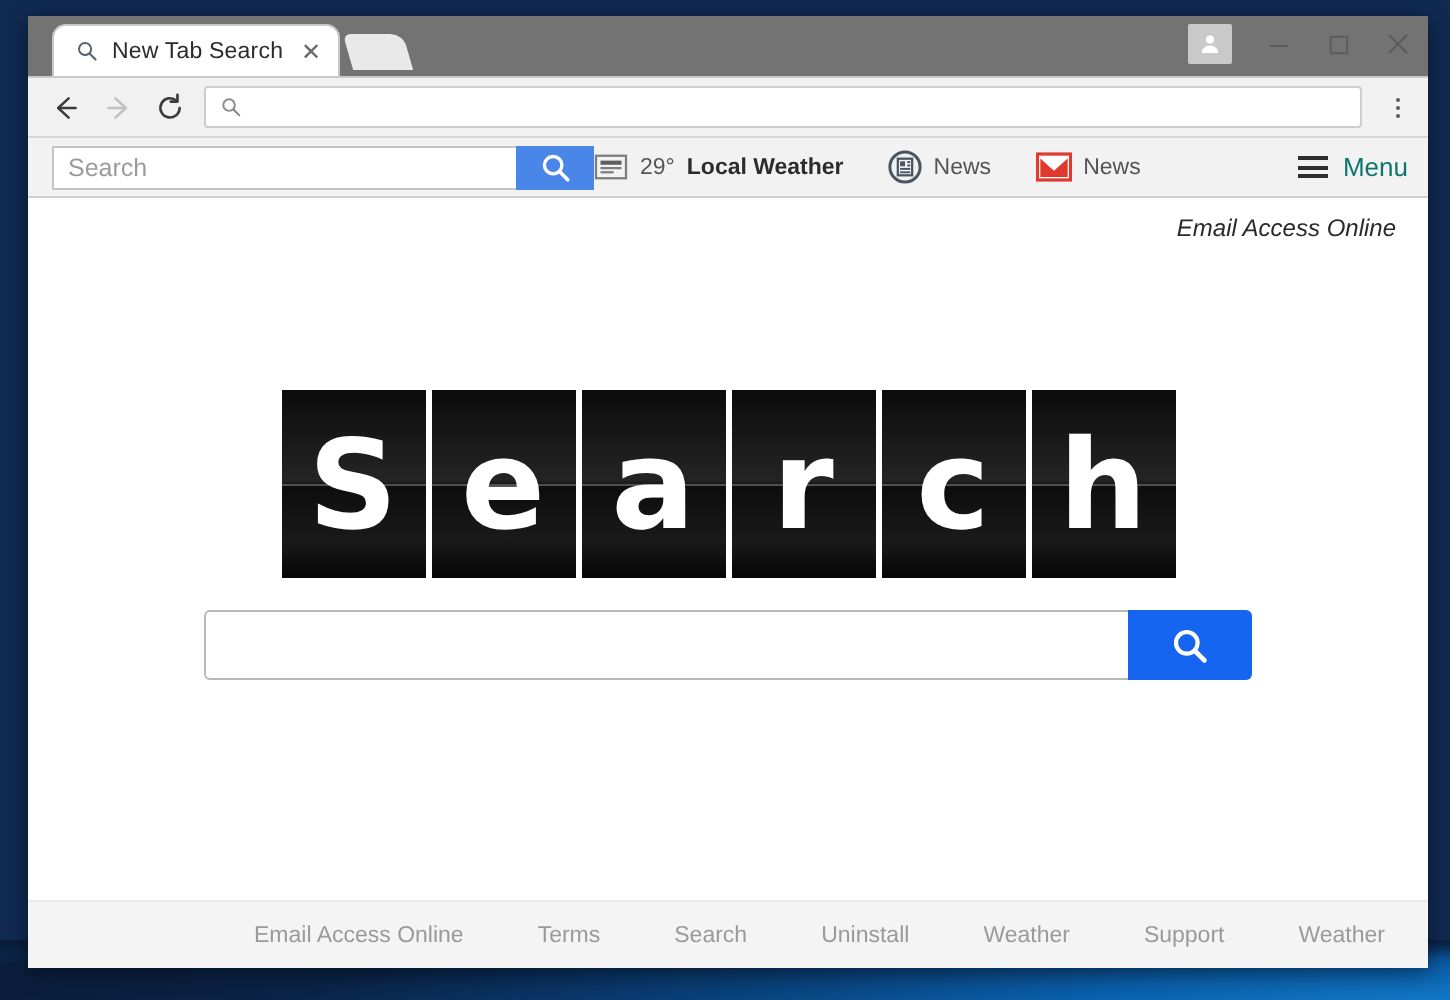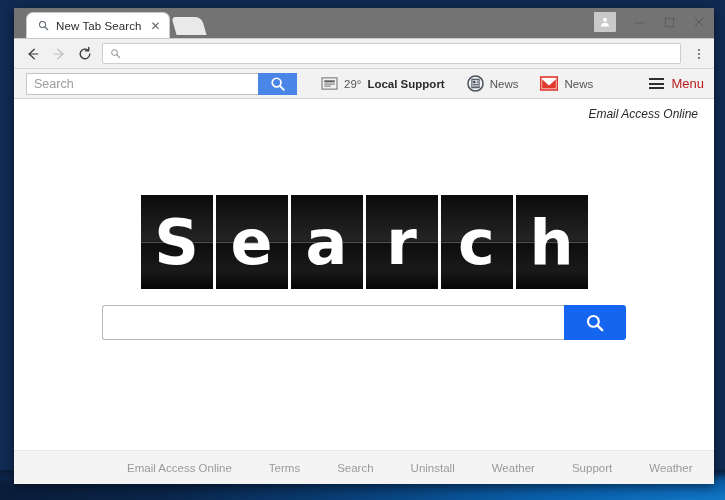--- a/index.html
+++ b/index.html
@@ -219,40 +219,39 @@
     background: #4a86e8;
     display: flex;
     align-items: center;
     justify-content: center;
     border: none;
     cursor: pointer;
   }
   .ext-links {
     display: flex;
     align-items: center;
-    margin-left: 24px;
     gap: 22px;
   }
   .ext-link {
     display: flex;
     align-items: center;
     gap: 6px;
     font-size: 11.5px;
     color: #555;
     white-space: nowrap;
     cursor: pointer;
   }
   .ext-link .lbl-strong { font-weight: bold; color: #2c2c2c; }
   .ext-menu {
     margin-left: auto;
     display: flex;
     align-items: center;
     gap: 7px;
     font-size: 13px;
-    color: #b91c1c;
+    color: #0f766e;
     cursor: pointer;
   }
   .burger { display: flex; flex-direction: column; gap: 2.5px; }
   .burger i { display:block; width: 15px; height: 2px; background: #2e2e2e; }
 
   
   .page {
     flex: 1 1 auto;
     background: #ffffff;
     position: relative;
@@ -466,21 +465,21 @@
         <div class="ext-link">
           <span>
             <svg width="17" height="15" viewBox="0 0 18 16">
               <rect x="1" y="2" width="16" height="12" fill="none" stroke="#7d7d7d" stroke-width="1.2"></rect>
               <rect x="3.4" y="4.6" width="11.2" height="2.2" fill="#5e5e5e"></rect>
               <rect x="3.4" y="8" width="11.2" height="1.2" fill="#7d7d7d"></rect>
               <rect x="3.4" y="10.2" width="7" height="1.2" fill="#7d7d7d"></rect>
             </svg>
           </span>
           <span>29°</span>
-          <span class="lbl-strong">Local Support</span>
+          <span class="lbl-strong">Local Weather</span>
         </div>
 
         <div class="ext-link">
           <span>
             <svg width="17" height="17" viewBox="0 0 18 18">
               <circle cx="9" cy="9" r="8" fill="none" stroke="#4a5560" stroke-width="1.6"></circle>
               <rect x="5.2" y="4.6" width="7.6" height="8.8" fill="none" stroke="#4a5560" stroke-width="1.2"></rect>
               <rect x="6.4" y="6" width="2.6" height="2.6" fill="#4a5560"></rect>
               <line x1="10.2" y1="6.4" x2="11.8" y2="6.4" stroke="#4a5560" stroke-width="1"></line>
               <line x1="10.2" y1="8.2" x2="11.8" y2="8.2" stroke="#4a5560" stroke-width="1"></line>

